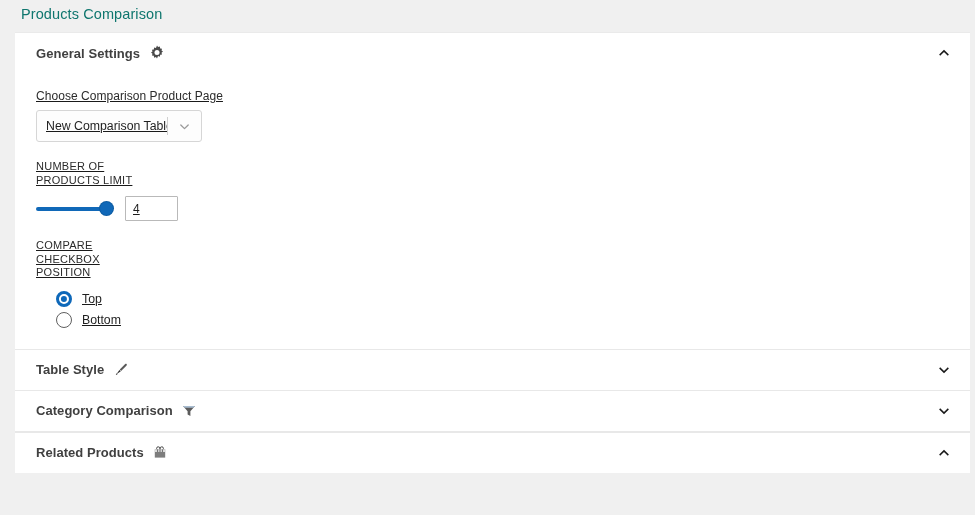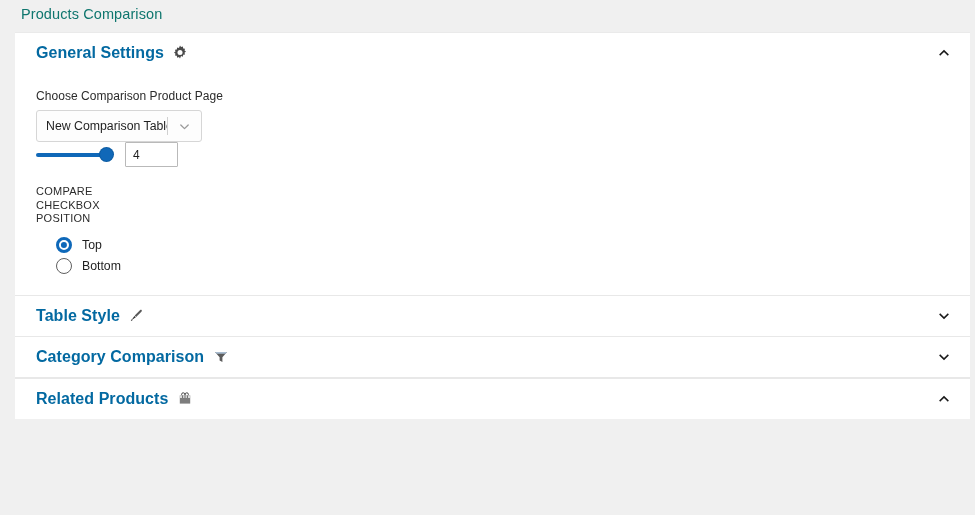--- a/index.html
+++ b/index.html
@@ -40,23 +40,23 @@
     position: relative;
     display: flex;
     align-items: center;
     height: 40px;
     padding: 0 21px;
     box-sizing: border-box;
     cursor: pointer;
     background: #ffffff;
   }
   .section-title {
-    font-size: 16px;
+    font-size: 13px;
     font-weight: bold;
-    color: #0369a1;
+    color: #404040;
     letter-spacing: 0.05px;
   }
   .section-icon {
     display: inline-flex;
     align-items: center;
     justify-content: center;
     margin-left: 8px;
     width: 17px;
     height: 17px;
   }
@@ -72,20 +72,21 @@
     justify-content: center;
   }
   .divider {
     height: 1px;
     background: #e8e8e8;
     margin: 0;
   }
 
   .section-body {
     padding: 0 21px 18px 21px;
+    text-decoration: underline;
   }
 
   
   .field-label {
     font-size: 12px;
     color: #2b2b2b;
     margin-top: 16px;
     margin-bottom: 7px;
     letter-spacing: 0.05px;
   }
@@ -247,20 +248,21 @@
     <div class="select">
       <span class="select-value">New Comparison Table</span>
       <span class="select-sep"></span>
       <span class="select-arrow">
         <svg width="13" height="13" viewBox="0 0 13 13">
           <path d="M2.8 5L6.5 8.6 10.2 5" stroke="#9a9a9a" stroke-width="1.3" fill="none" stroke-linecap="round" stroke-linejoin="round"></path>
         </svg>
       </span>
     </div>
 
+    <div class="field-label-caps">NUMBER OF PRODUCTS LIMIT</div>
 
     <div class="slider-row">
       <div class="slider">
         <div class="slider-track"></div>
         <div class="slider-thumb"></div>
       </div>
       <input class="number-input" type="text" value="4" style="">
     </div>
 
     <div class="field-label-caps">COMPARE CHECKBOX POSITION</div>

